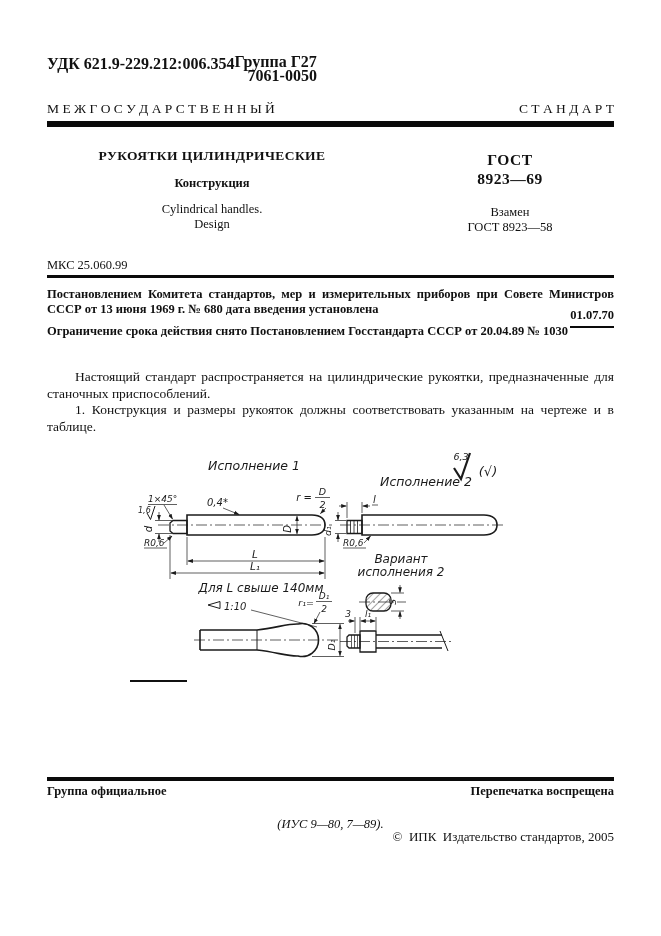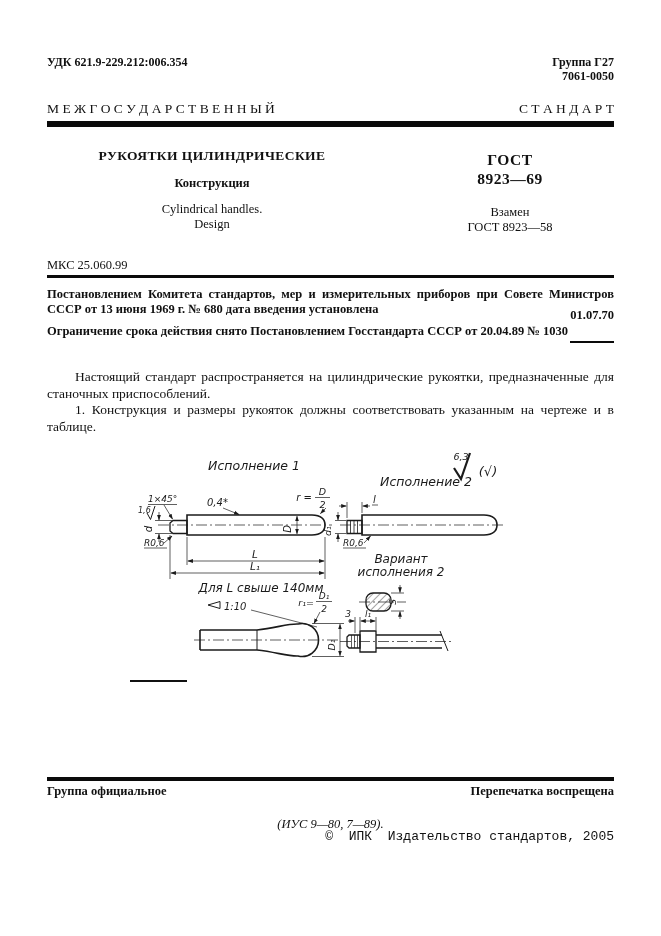--- a/index.html
+++ b/index.html
@@ -1,46 +1,46 @@
 <!DOCTYPE html>
 <html><head>
 <meta charset="utf-8">
 <style>
   html,body{margin:0;padding:0;background:#fff;}
   .page{
     position:relative;width:661px;height:936px;background:#fff;overflow:hidden;
     font-family:"Liberation Serif","DejaVu Serif",serif;color:#111;
   }
   .abs{position:absolute;}
-  .udk-row{top:55px;left:47px;right:47px;display:flex;justify-content:space-between;font-size:12px;font-weight:bold;}
+  .udk-row{top:55px;left:47px;right:47px;display:flex;justify-content:flex-start;font-size:16px;font-weight:bold;}
   .udk-right{text-align:right;line-height:14px;}
   .std-line{top:101px;left:47px;right:47px;display:flex;justify-content:space-between;font-size:13.5px;font-weight:normal;white-space:pre;}
   .bar{top:121px;left:47px;right:47px;height:6px;background:#0a0a0a;}
   .title-left{top:148px;left:47px;width:330px;text-align:center;}
   .title-main{font-size:13.5px;font-weight:bold;letter-spacing:.4px;}
   .title-sub{font-size:12.5px;font-weight:bold;margin-top:12px;}
   .title-en{font-size:12.5px;margin-top:11px;line-height:15px;}
   .title-right{top:150px;left:420px;width:180px;text-align:center;}
   .gost-big{font-size:15.5px;font-weight:bold;line-height:19px;letter-spacing:.5px;}
   .vzamen{font-size:12.5px;font-weight:normal;margin-top:17px;line-height:15px;}
   .mks{top:258px;left:47px;font-size:12.5px;}
   .rule-thin{top:275px;left:47px;right:47px;height:2.5px;background:#0a0a0a;}
   .decree{top:287px;left:47px;width:567px;font-size:12.5px;font-weight:bold;line-height:15px;text-align:justify;}
-  .decree-date{top:308px;right:47px;font-size:12.5px;font-weight:bold;border-bottom:2px solid #0a0a0a;padding-bottom:18px;margin-left:10px;}
+  .decree-date{top:308px;right:47px;font-size:12.5px;font-weight:bold;border-bottom:2px solid #0a0a0a;padding-bottom:3px;margin-left:10px;}
   .decree2{top:324px;left:47px;width:567px;font-size:12.5px;font-weight:bold;}
   .bodytext{top:369px;left:47px;width:567px;font-size:13.5px;line-height:16.5px;text-align:justify;}
   .bodytext p{margin:0;text-indent:28px;}
   .drawing{top:449px;left:114px;}
   .footnote{top:680px;left:130px;width:360px;font-size:12.5px;}
   .footnote-rule{width:57px;height:1.5px;background:#111;margin-bottom:3px;}
   .footer-rule{top:777px;left:47px;right:47px;height:3.5px;background:#0a0a0a;}
   .footer-row{top:784px;left:47px;right:47px;display:flex;justify-content:space-between;font-size:12.5px;font-weight:bold;}
   .edition{top:803px;left:47px;width:567px;text-align:center;font-style:italic;font-size:12.5px;line-height:14px;}
   .edition2{top:817px;left:47px;width:567px;text-align:center;font-style:italic;font-size:12.5px;}
-  .copyright{top:829px;right:47px;font-size:13px;white-space:pre-wrap;font-family:Liberation Mono, monospace;}
+  .copyright{top:829px;right:47px;font-size:13px;white-space:pre-wrap;}
   
   .dl{font-family:"DejaVu Sans",sans-serif;font-style:italic;fill:#1b1b1b;}
   svg .ln{stroke:#1b1b1b;fill:none;}
   svg .thick{stroke-width:1.6;}
   svg .med{stroke-width:1.3;}
   svg .thin{stroke-width:0.7;}
   svg .cl{stroke-width:0.7;stroke-dasharray:11 3 2 3;}
 </style>
 </head>
 <body>

